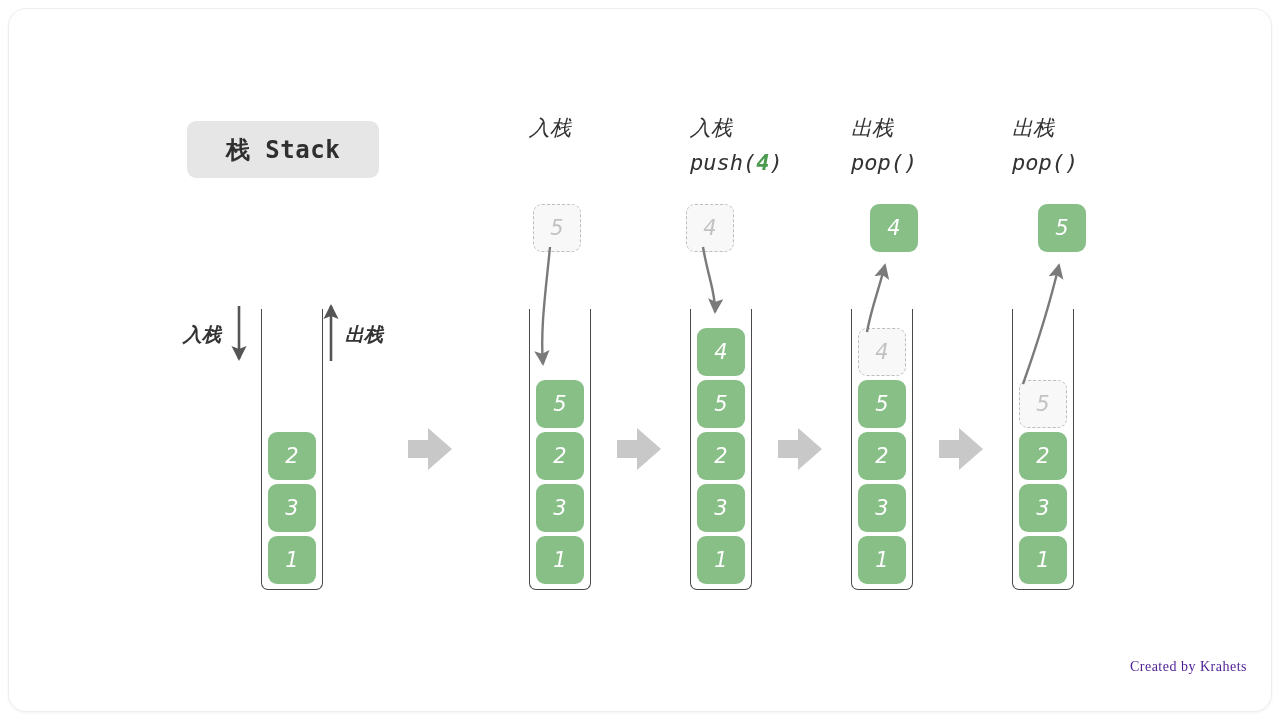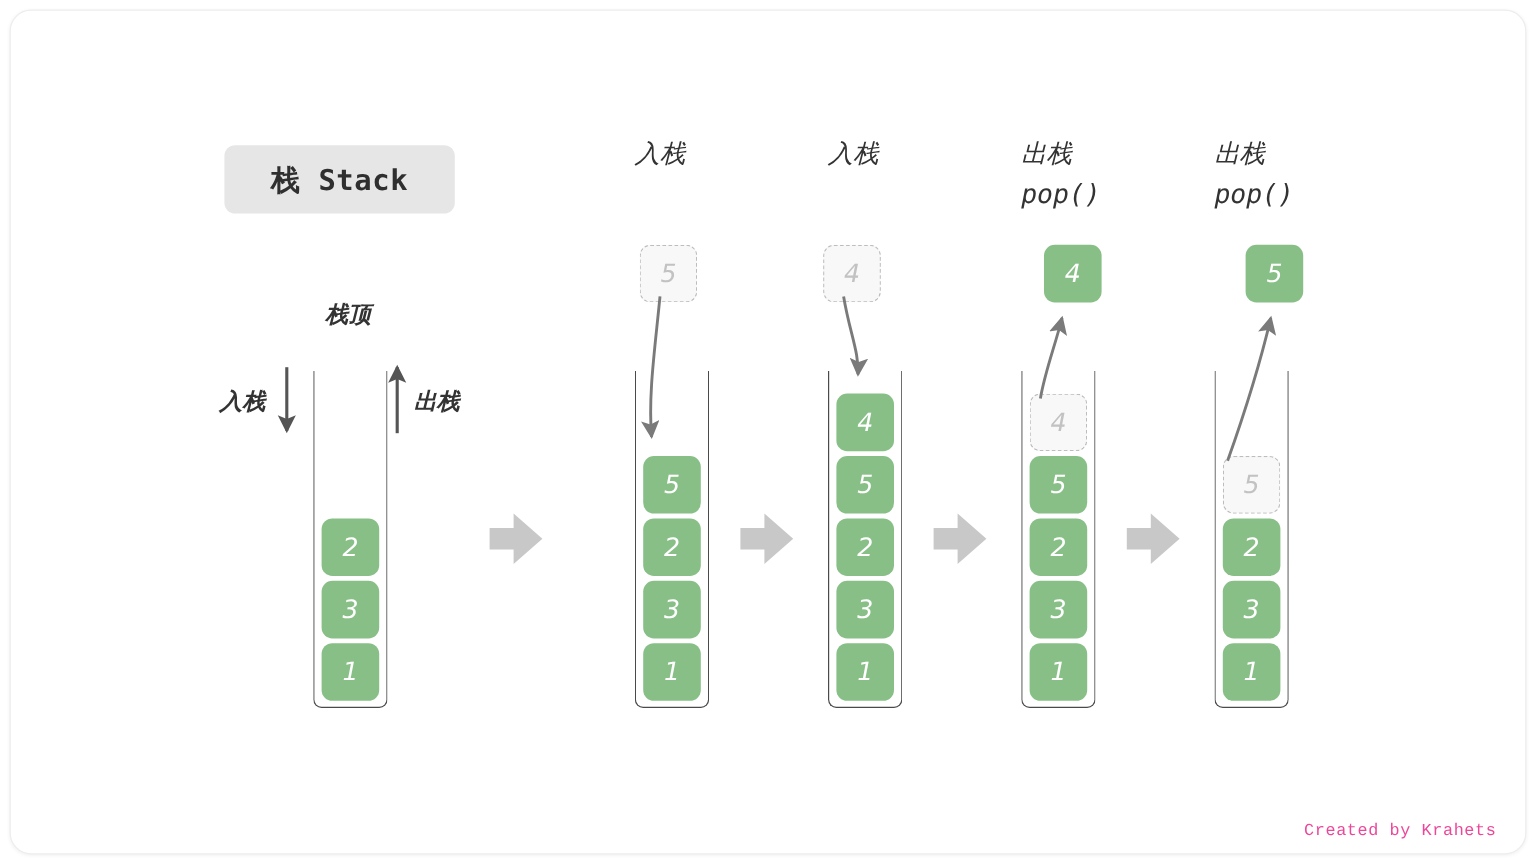--- a/index.html
+++ b/index.html
@@ -146,37 +146,36 @@
     left: 0;
     top: 0;
     width: 1264px;
     height: 704px;
     pointer-events: none;
   }
 
   #credit {
     position: absolute;
     right: 24px;
-    bottom: 10px;
-    font-family: Liberation Mono, monospace;
+    bottom: 36px;
+    font-family: Liberation Serif, serif;
     font-size: 14px;
-    color: #ec4899;
+    color: #4c1d95;
     letter-spacing: 0.5px;
   }
 </style>
 </head>
 <body>
 
 <div id="canvas">
 
   <div id="title-badge">栈 Stack</div>
 
   <div class="column" style="left:196px">
 
-    <div class="tb-label" style="left:0; top:240px; width:170px">栈顶</div>
 
     <div class="dir-label" style="left:-22px; top:313px">入栈</div>
     <div class="dir-label" style="left:140px; top:313px">出栈</div>
 
     <div class="stack-box" style="left:56px; top:300px"></div>
 
     <div class="cell filled" style="left:63px; top:423px">2</div>
     <div class="cell filled" style="left:63px; top:475px">3</div>
     <div class="cell filled" style="left:63px; top:527px">1</div>
 
@@ -193,20 +192,21 @@
 
     <div class="cell filled" style="left:7px; top:371px">5</div>
     <div class="cell filled" style="left:7px; top:423px">2</div>
     <div class="cell filled" style="left:7px; top:475px">3</div>
     <div class="cell filled" style="left:7px; top:527px">1</div>
   </div>
 
   <div class="column" style="left:681px">
     <div class="col-caption">
       <span class="caption-cn">入栈</span>
+      <span class="caption-code"><span>push(</span><span class="num">4</span><span>)</span></span>
     </div>
 
     <div class="cell ghost" style="left:-4px; top:195px">4</div>
 
     <div class="stack-box" style="left:0px; top:300px"></div>
 
     <div class="cell filled" style="left:7px; top:319px">4</div>
     <div class="cell filled" style="left:7px; top:371px">5</div>
     <div class="cell filled" style="left:7px; top:423px">2</div>
     <div class="cell filled" style="left:7px; top:475px">3</div>

